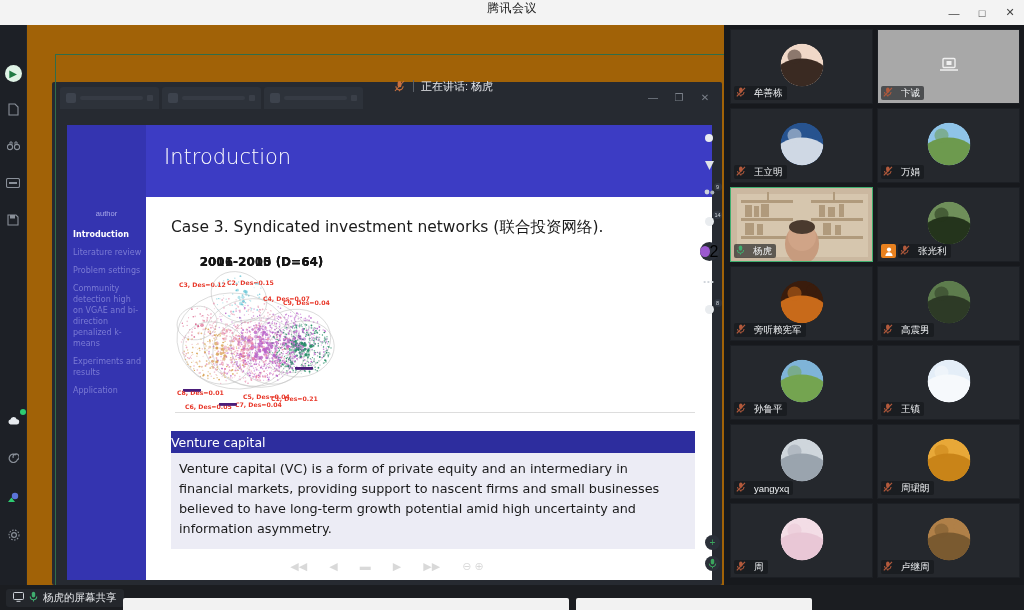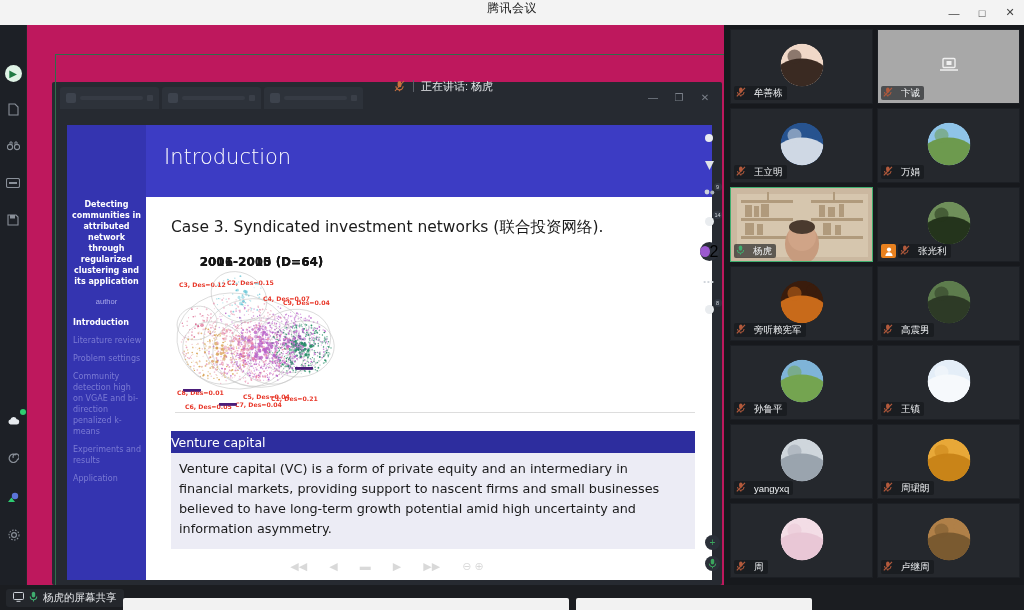--- a/index.html
+++ b/index.html
@@ -48,21 +48,21 @@
     display: flex; flex-direction: column; align-items: center; }
   .rail-bottom .rail-icon { margin-bottom: 18px; }
   .badge-dot {
     position: absolute; top: -2px; right: -2px; width: 6px; height: 6px;
     border-radius: 50%; background: #2ecc71;
   }
 
   
   .share-region {
     position: absolute; left: 27px; top: 0; width: 697px; height: 560px;
-    background: #be185d; overflow: hidden;
+    background: #a16207; overflow: hidden;
   }
   .share-border {
     position: absolute; left: 28px; top: 29px; width: 694px; height: 545px;
     border: 1px solid #2f6d4a; pointer-events: none;
   }
 
   
   .speaking-bar {
     position: absolute; left: 365px; top: 50px; height: 22px;
     display: flex; align-items: center; gap: 7px;
@@ -355,21 +355,20 @@
           <div class="inner-winbtn">✕</div>
         </div>
 
         <div class="slide">
 
           <div class="slide-header">
             <div class="slide-header-title">Introduction</div>
           </div>
 
           <div class="slide-sidebar">
-            <div class="sb-title">Detecting communities in attributed network through regularized clustering and its application</div>
             <div class="sb-author">author</div>
             <div class="sb-list">
               <div class="sb-item current">Introduction</div>
               <div class="sb-item">Literature review</div>
               <div class="sb-item">Problem settings</div>
               <div class="sb-item">Community detection high on VGAE and bi-direction penalized k-means</div>
               <div class="sb-item">Experiments and results</div>
               <div class="sb-item">Application</div>
             </div>
           </div>

